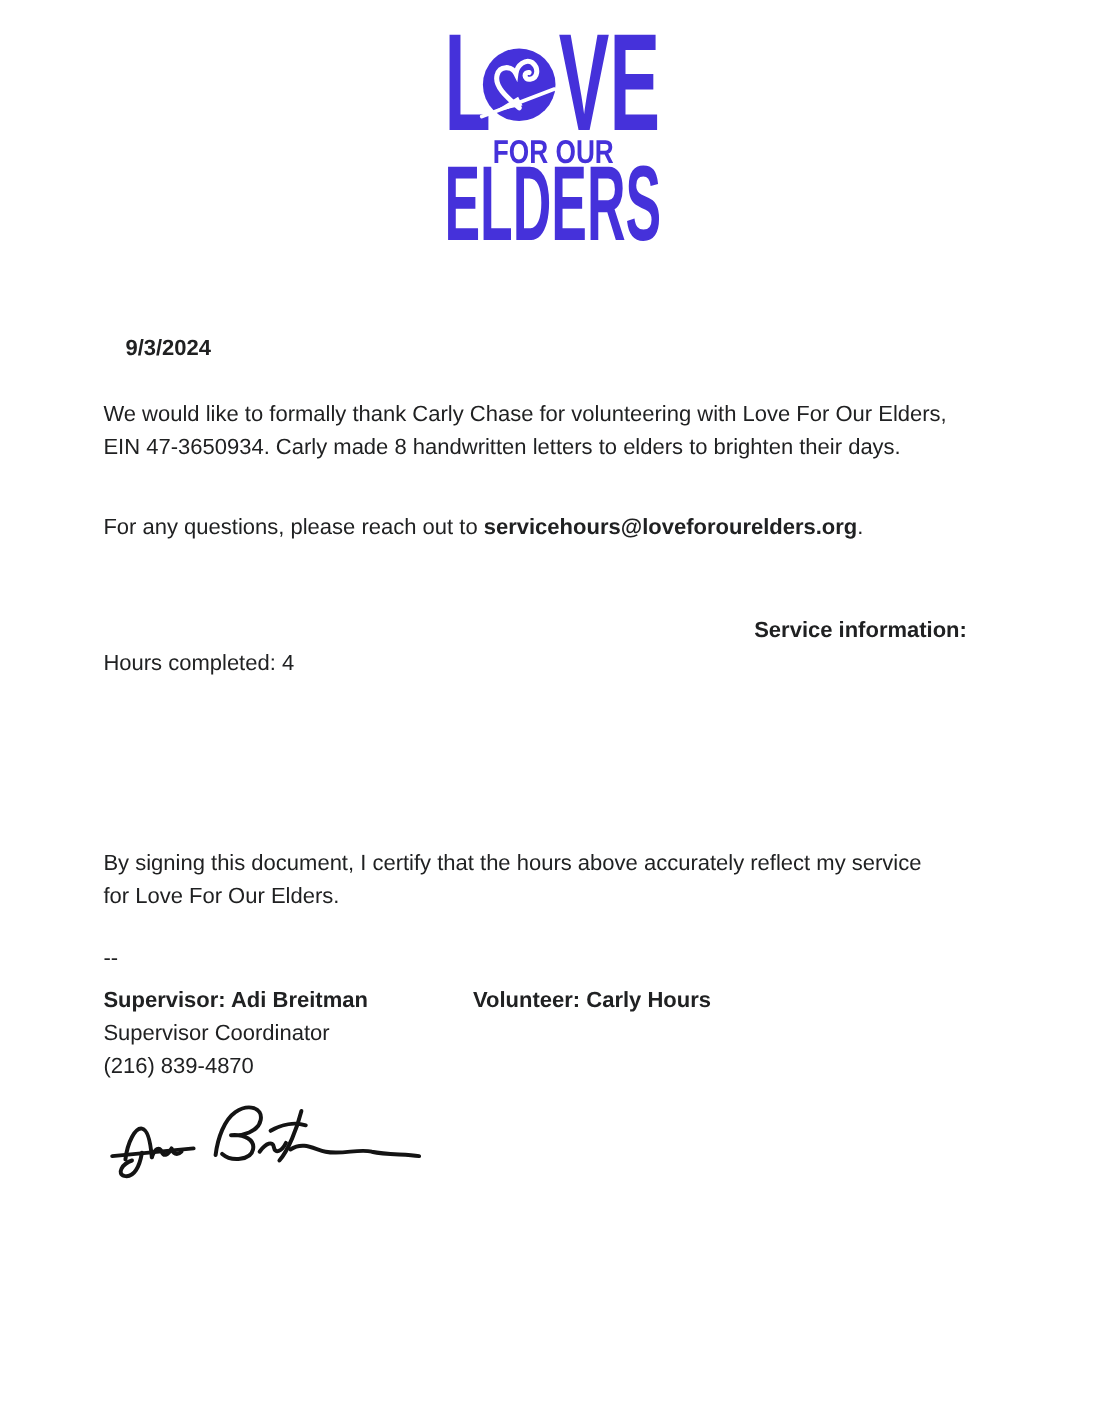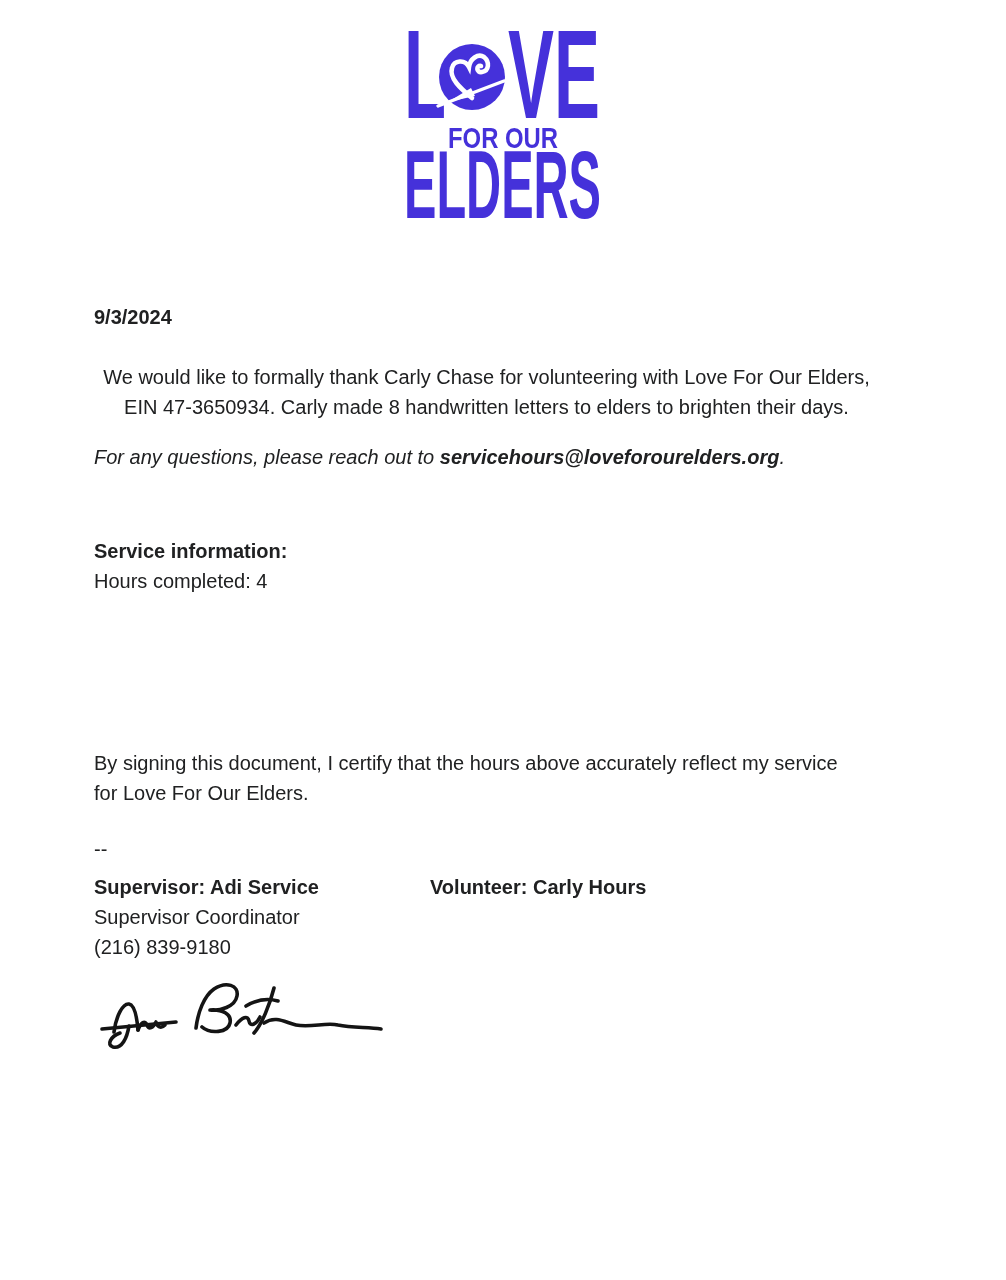--- a/index.html
+++ b/index.html
@@ -21,24 +21,24 @@
     justify-content: center;
   }
   .content {
     padding: 0 94px;
   }
   .content p {
     line-height: 30px;
     max-width: 785px;
   }
   .bold { font-weight: 700; }
-  .date        { margin-top: 82px;  font-weight: 700; }
-  .para1       { margin-top: 30px; text-align: center; }
-  .para2       { margin-top: 20px; font-style: italic; }
-  .svc-heading { margin-top: 64px;  font-weight: 700; }
+  .date        { margin-top: 82px;  font-weight: 700; margin-left: 20px; }
+  .para1       { margin-top: 30px; }
+  .para2       { margin-top: 42px; }
+  .svc-heading { margin-top: 64px;  font-weight: 700; text-align: right; }
   .hours-line  { }
   .dates-line  { margin-top: 32px; }
   .cert        { margin-top: 152px; max-width: 762px !important; }
   .delim       { margin-top: 26px; }
   .sig-grid {
     margin-top: 8px;
     display: flex;
     align-items: flex-start;
   }
   .sig-col1 { width: 336px; }
@@ -85,23 +85,23 @@
 
     <p class="hours-line">Hours completed: 4</p>
 
 
     <p class="cert">By signing this document, I certify that the hours above accurately reflect my service for Love For Our Elders.</p>
 
     <p class="delim">--</p>
 
     <div class="sig-grid">
       <div class="sig-col1">
-        <p class="bold">Supervisor: Adi Service</p>
+        <p class="bold">Supervisor: Adi Breitman</p>
         <p>Supervisor Coordinator</p>
-        <p>(216) 839-9180</p>
+        <p>(216) 839-4870</p>
       </div>
       <div class="sig-col2">
         <p class="bold">Volunteer: Carly Hours</p>
       </div>
     </div>
 
     <svg class="signature-svg" width="288" height="78" viewBox="0 0 288 78">
       <g fill="none" stroke="#141414" stroke-width="3.6" stroke-linecap="round" stroke-linejoin="round">
         <path d="M16,56 C18,40 25,27 31,28 C37,29 39,42 40,54"></path>
         <path d="M40,54 C43,46 47,44 49,49 C51,54 55,52 58,46 C59,51 63,53 67,49"></path>

